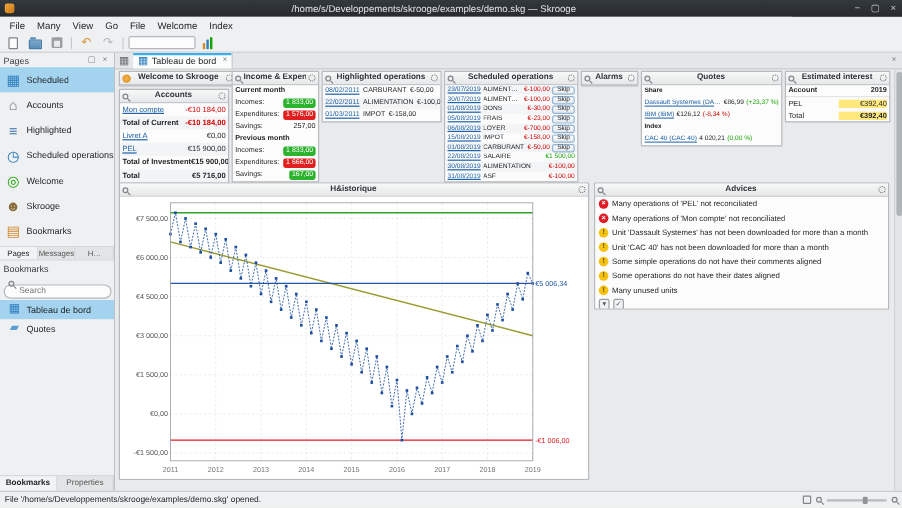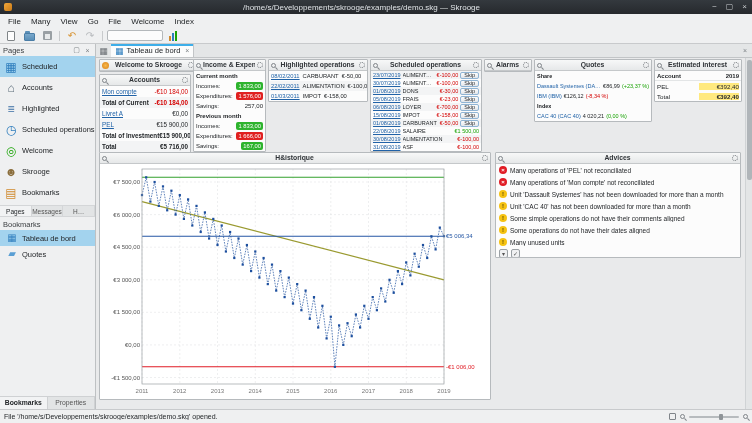--- a/index.html
+++ b/index.html
@@ -243,20 +243,24 @@
       </div>
     <div id="dock-tabs">
 
         <div class="dock-tab active">Pages</div>
 
         <div class="dock-tab">Messages</div>
 
         <div class="dock-tab">H…</div>
       </div>
     <div id="bookmarks-title">Bookmarks</div>
+    <div class="search-wrap">
+      <span class="mag"></span>
+      <input id="bookmark-search-input" placeholder="Search" style="">
+    </div>
     <div id="bookmarks-list">
 
         <div class="bm-item selected">
           <span class="bicon ic-board">▦</span>
           <span>Tableau de bord</span>
         </div>
 
         <div class="bm-item">
           <span class="bicon ic-folder">▰</span>
           <span>Quotes</span>

